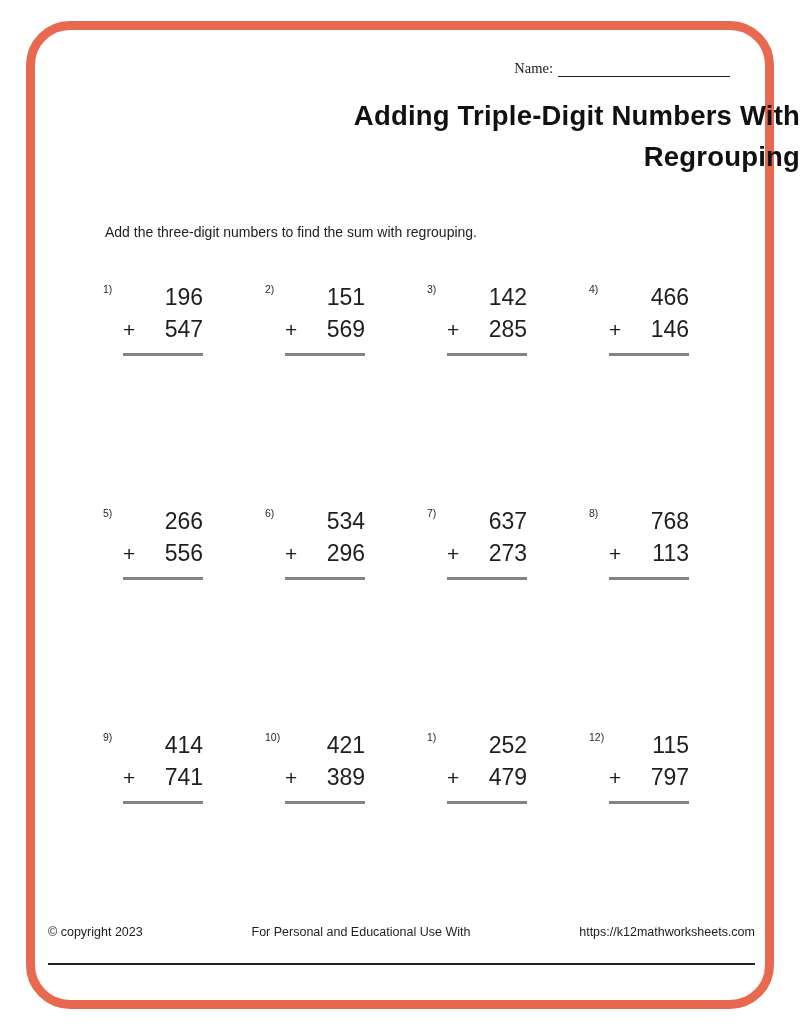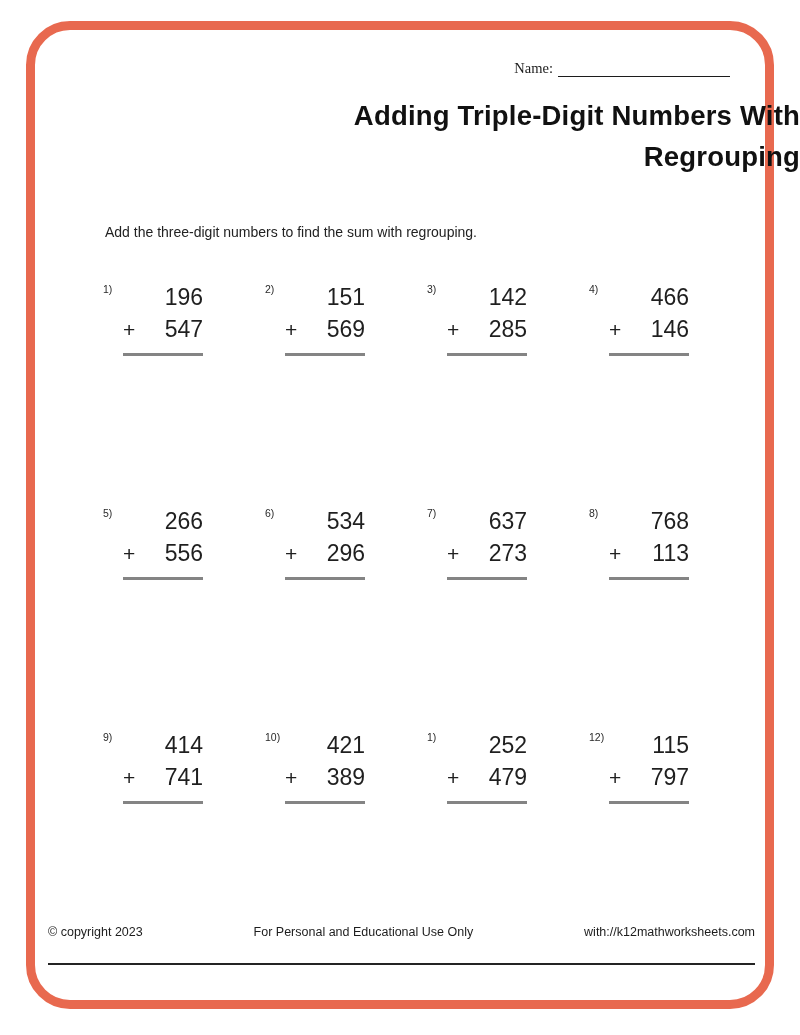--- a/index.html
+++ b/index.html
@@ -266,16 +266,16 @@
         </div>
         <div class="answer-line"></div>
       </div>
     </div>
 
   </div>
 
   <div class="footer-line"></div>
   <div class="footer-row">
     <span>© copyright 2023</span>
-    <span>For Personal and Educational Use Only</span>
-    <span>with://k12mathworksheets.com</span>
+    <span>For Personal and Educational Use With</span>
+    <span>https://k12mathworksheets.com</span>
   </div>
 </div>
 
 </body></html>

